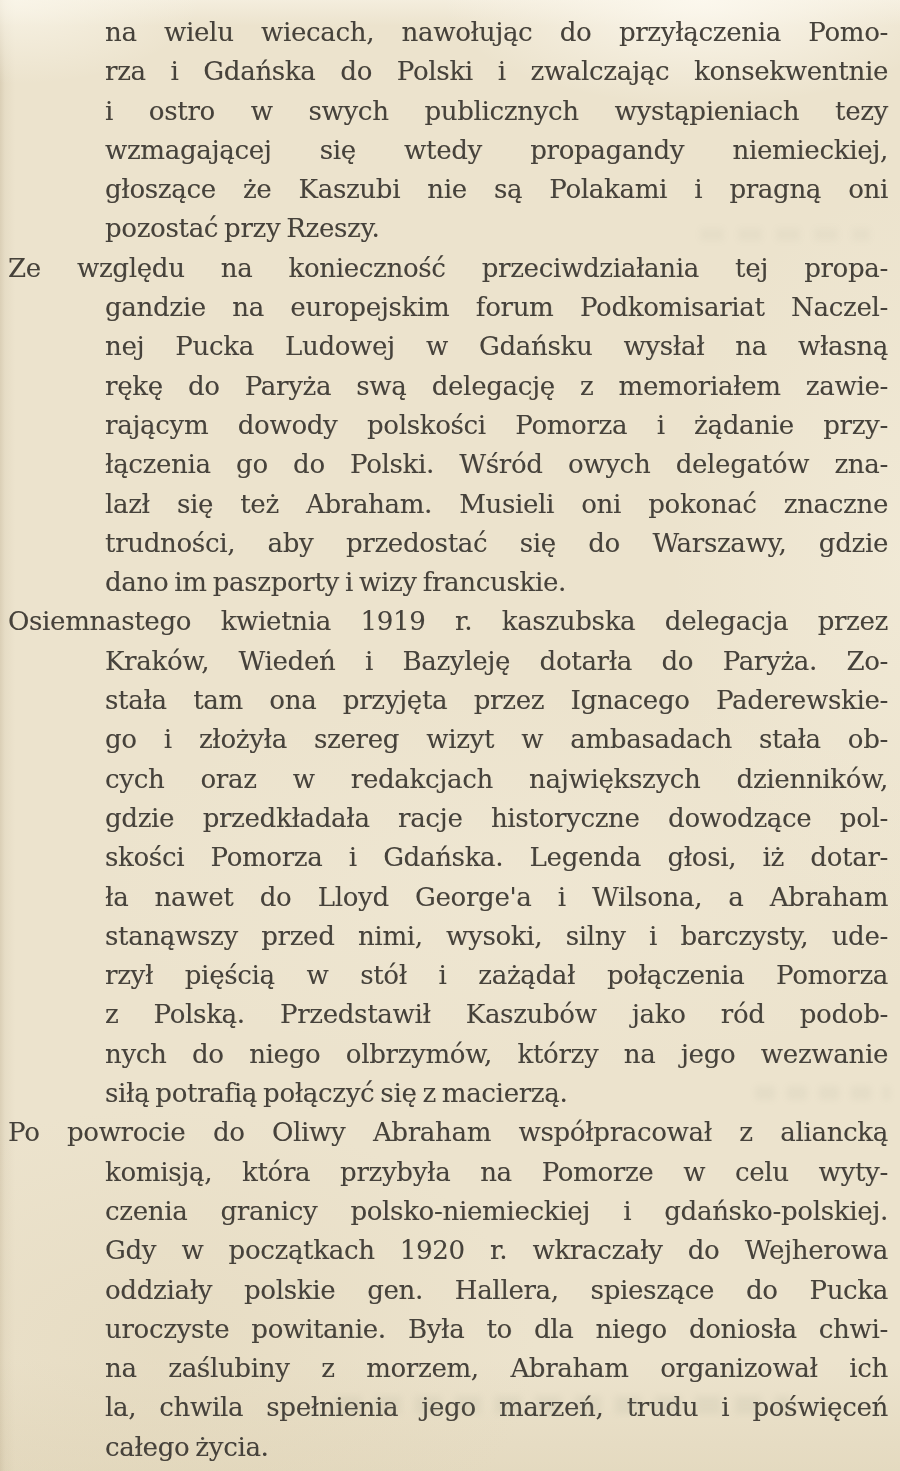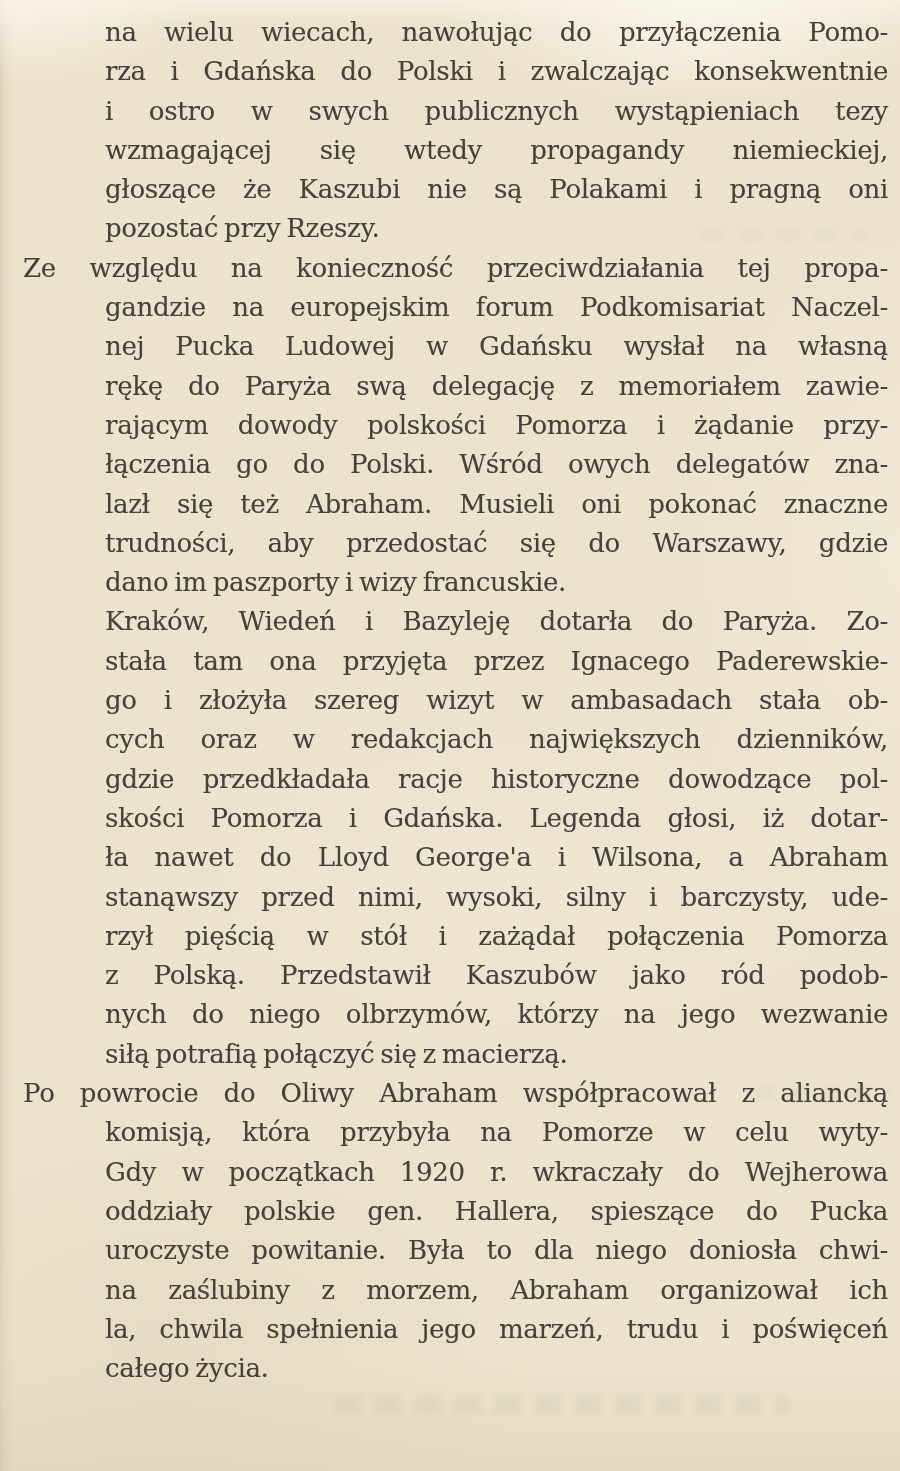--- a/index.html
+++ b/index.html
@@ -34,21 +34,20 @@
     line-height: 39.3px;
     letter-spacing: -0.3px;
     word-spacing: -2px;
     text-shadow: 0.3px 0.3px 0 rgba(70,64,56,0.30);
   }
   .paragraph { margin: 0; }
   .line {
     text-align: justify;
     text-align-last: justify;
     hyphens: none;
-    margin-left: 15px;
   }
   .line.ind { margin-left: 97px; }
   .line.last { text-align-last: left; }
   .stain {
     position: absolute;
     pointer-events: none;
     filter: blur(3px);
   }
   .stain-1 {
     left: 335px; top: 1396px; width: 455px; height: 18px;
@@ -84,36 +83,38 @@
         <div class="line ind">gandzie na europejskim forum Podkomisariat Naczel-</div>
         <div class="line ind">nej Pucka Ludowej w Gdańsku wysłał na własną</div>
         <div class="line ind">rękę do Paryża swą delegację z memoriałem zawie-</div>
         <div class="line ind">rającym dowody polskości Pomorza i żądanie przy-</div>
         <div class="line ind">łączenia go do Polski. Wśród owych delegatów zna-</div>
         <div class="line ind">lazł się też Abraham. Musieli oni pokonać znaczne</div>
         <div class="line ind">trudności, aby przedostać się do Warszawy, gdzie</div>
         <div class="line ind last">dano im paszporty i wizy francuskie.</div>
       </div>
       <div class="paragraph">
+        <div class="line">Osiemnastego kwietnia 1919 r. kaszubska delegacja przez</div>
         <div class="line ind">Kraków, Wiedeń i Bazyleję dotarła do Paryża. Zo-</div>
         <div class="line ind">stała tam ona przyjęta przez Ignacego Paderewskie-</div>
         <div class="line ind">go i złożyła szereg wizyt w ambasadach stała ob-</div>
         <div class="line ind">cych oraz w redakcjach największych dzienników,</div>
         <div class="line ind">gdzie przedkładała racje historyczne dowodzące pol-</div>
         <div class="line ind">skości Pomorza i Gdańska. Legenda głosi, iż dotar-</div>
         <div class="line ind">ła nawet do Lloyd George'a i Wilsona, a Abraham</div>
         <div class="line ind">stanąwszy przed nimi, wysoki, silny i barczysty, ude-</div>
         <div class="line ind">rzył pięścią w stół i zażądał połączenia Pomorza</div>
         <div class="line ind">z Polską. Przedstawił Kaszubów jako ród podob-</div>
         <div class="line ind">nych do niego olbrzymów, którzy na jego wezwanie</div>
         <div class="line ind last">siłą potrafią połączyć się z macierzą.</div>
       </div>
       <div class="paragraph">
         <div class="line">Po powrocie do Oliwy Abraham współpracował z aliancką</div>
         <div class="line ind">komisją, która przybyła na Pomorze w celu wyty-</div>
+        <div class="line ind">czenia granicy polsko-niemieckiej i gdańsko-polskiej.</div>
         <div class="line ind">Gdy w początkach 1920 r. wkraczały do Wejherowa</div>
         <div class="line ind">oddziały polskie gen. Hallera, spieszące do Pucka</div>
         <div class="line ind">uroczyste powitanie. Była to dla niego doniosła chwi-</div>
         <div class="line ind">na zaślubiny z morzem, Abraham organizował ich</div>
         <div class="line ind">la, chwila spełnienia jego marzeń, trudu i poświęceń</div>
         <div class="line ind last">całego życia.</div>
       </div>
     </div>
   <div class="stain stain-1"></div>
   <div class="stain stain-2"></div>

